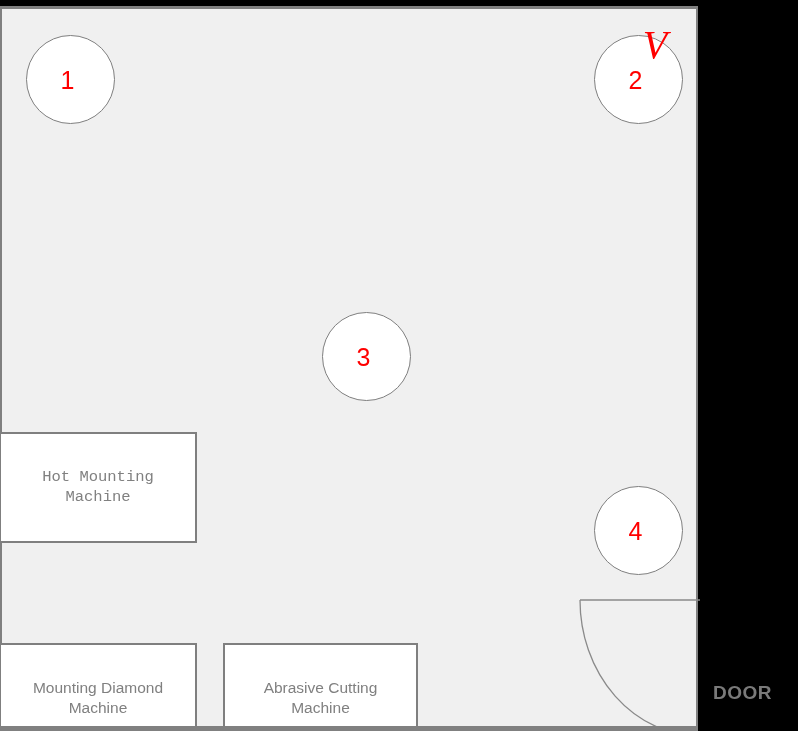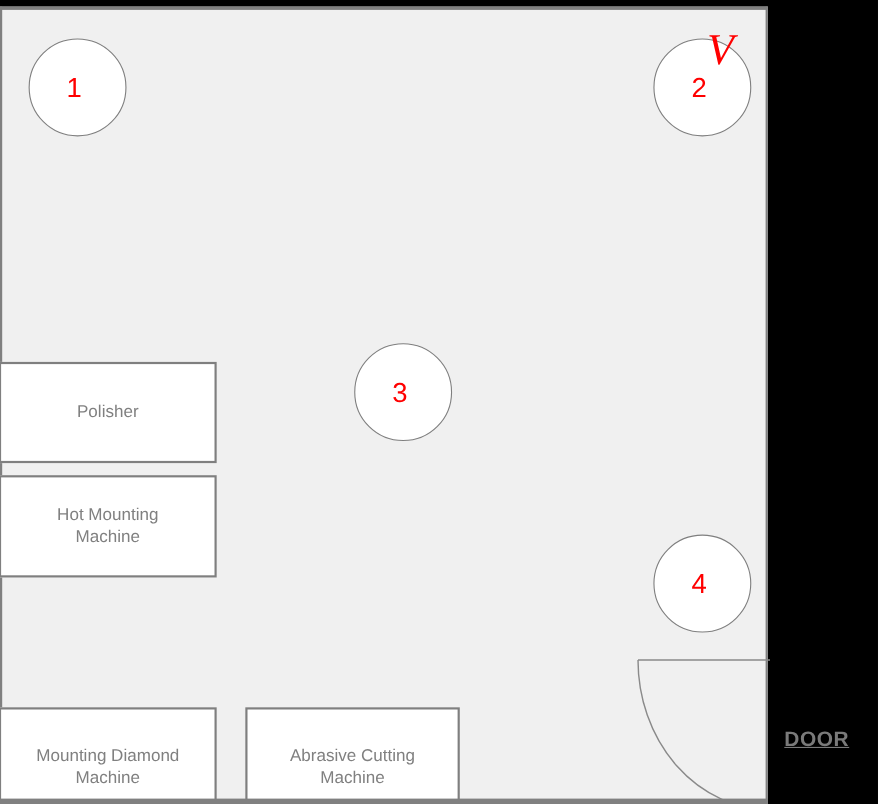--- a/index.html
+++ b/index.html
@@ -51,21 +51,21 @@
     color: #808080;
     font-size: 15.5px;
     line-height: 1.28;
     padding: 0 6px;
   }
   .machine-label {
     display: block;
   }
 
   #machine-polisher   { left: -3px; top: 320px; width: 198px; height: 92px; }
-  #machine-hotmount   { left: -3px; top: 423px; width: 198px; height: 93px; }
+  #machine-hotmount   { left: -3px; top: 423px; width: 198px; height: 111px; font-family: Liberation Mono, monospace; }
   #machine-precision  { left: -3px; top: 634px; width: 198px; height: 110px; }
   #machine-abrasive   { left: 221px; top: 634px; width: 195px; height: 110px; }
 
   
   .station {
     position: absolute;
     width: 89px;
     height: 89px;
     border-radius: 50%;
     background: #ffffff;
@@ -112,38 +112,34 @@
     top: 589px;
     width: 124px;
     height: 142px;
     pointer-events: none;
   }
 
   
   #door-label {
     position: absolute;
     left: 713px;
-    top: 662px;
+    top: 682px;
     color: #7a7a7a;
     font-size: 19px;
     font-weight: bold;
     letter-spacing: 0.5px;
-    text-decoration: underline;
   }
 </style>
 </head>
 <body>
 
 <div id="stage">
 
   <div id="room">
 
-    <div class="machine" id="machine-polisher">
-      <span class="machine-label">Polisher</span>
-    </div>
 
     <div class="machine" id="machine-hotmount">
       <span class="machine-label">
         <span>Hot Mounting</span><br>
         <span>Machine</span>
       </span>
     </div>
 
     <div class="machine" id="machine-precision">
       <span class="machine-label">

